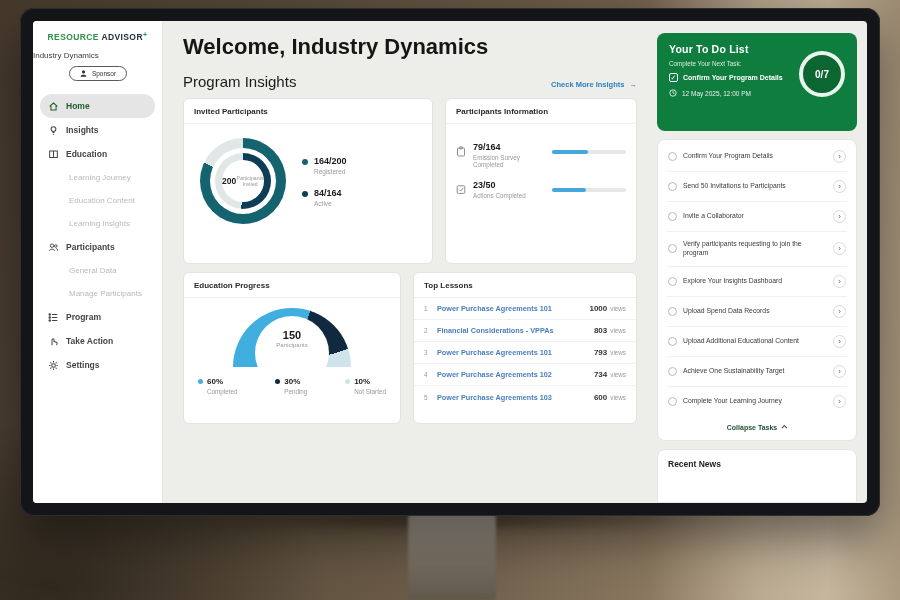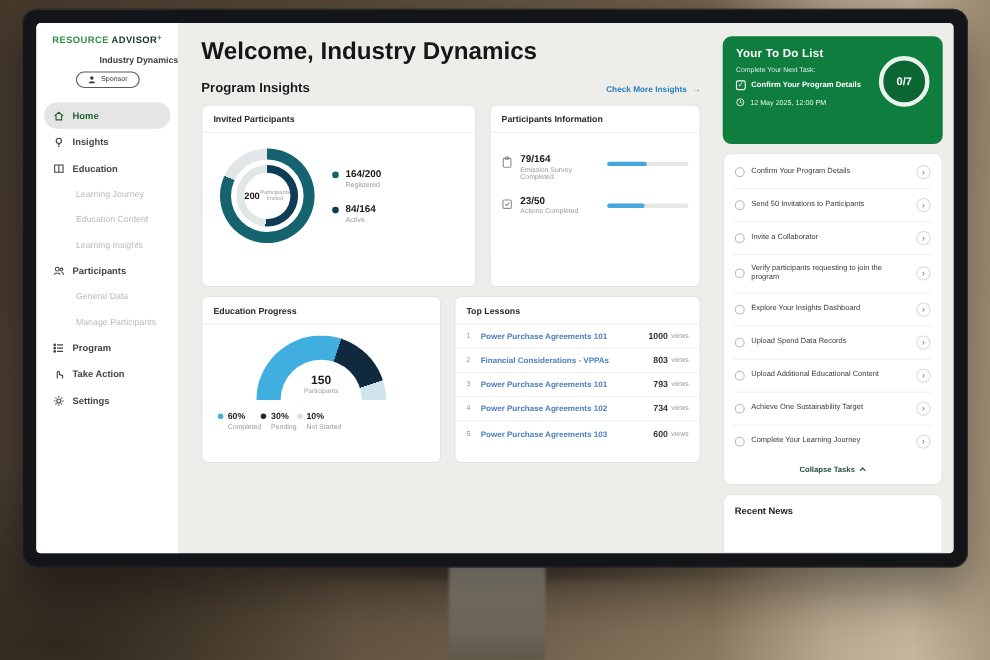--- a/index.html
+++ b/index.html
@@ -24,42 +24,42 @@
     box-shadow:0 22px 48px rgba(0,0,0,0.45), inset 0 0 0 1px #2c2d30; }
   .screen { width:834px; height:482px; background:#edeeea; border-radius:4px;
     overflow:hidden; display:flex; color:#222; }
 
   
   .sidebar { width:130px; background:#fff; border-right:1px solid #e4e5e1; padding-top:10px; flex-shrink:0; }
   .brand { text-align:center; font-size:8.5px; font-weight:bold; letter-spacing:0.4px; }
   .brand .b-res { color:#2f8f46; }
   .brand .b-adv { color:#20323c; }
   .brand .b-plus { color:#2f8f46; font-size:7px; vertical-align:3px; }
-  .org { text-align:right; font-size:8px; font-weight:bold; color:#3c3c3c; margin-top:9px; }
+  .org { text-align:left; font-size:8px; font-weight:normal; color:#3c3c3c; margin-top:9px; }
   .sponsor { display:flex; align-items:center; gap:4px; justify-content:center;
     width:58px; height:15px; margin:6px auto 0; border:1px solid #5a5a5a; border-radius:8px;
     font-size:6.5px; color:#333; cursor:pointer; }
   .nav { margin-top:13px; }
   .nav-item { display:flex; align-items:center; gap:7px; height:24px; padding-left:14px;
     font-size:8.5px; font-weight:bold; color:#444; cursor:pointer; }
   .nav-item.sub { height:23px; padding-left:36px; font-weight:normal; font-size:8px; color:#b9bbb5; }
   .nav-item.active { background:#e5e5e5; border-radius:13px; margin:0 7px; padding-left:7px; color:#1d5f2c; }
   .nav-icon { width:12px; height:12px; display:flex; align-items:center; justify-content:center; }
   .nav-icon svg { display:block; }
 
   
   .main { flex:1; padding:13px 16px 0 20px; overflow:hidden; }
   .welcome { font-size:22px; font-weight:bold; color:#161616; }
   .filters { display:flex; gap:28px; margin-top:9px; align-items:center; }
   .filter { font-size:7.5px; color:#777; cursor:pointer; }
   .filter .f-value { font-weight:bold; color:#222; margin-left:4px; }
   .chev-down { display:inline-block; width:4px; height:4px; border-right:1.2px solid #555;
     border-bottom:1.2px solid #555; transform:rotate(45deg); margin-left:5px; vertical-align:1px; }
   .sec-hdr { display:flex; justify-content:space-between; align-items:baseline; margin-top:13px; }
-  .sec-title { font-size:12px; font-weight:bold; color:#1b1b1b; }
+  .sec-title { font-size:15px; font-weight:normal; color:#1b1b1b; }
   .sec-link { font-size:7.5px; font-weight:bold; color:#2a7fc1; cursor:pointer; }
   .sec-link .arrow { margin-left:3px; }
   .cards { display:flex; gap:12px; margin-top:8px; }
   .card { background:#fff; border:1px solid #e2e3df; border-radius:6px; overflow:hidden; }
   .card-title { font-size:8px; font-weight:bold; color:#2a2a2a; padding:8px 10px 7px; border-bottom:1px solid #eef0ea; }
 
   
   .card-invited { width:250px; height:166px; }
   .invited-body { display:flex; align-items:center; padding:14px 10px; }
   .donut { width:86px; height:86px; position:relative; margin-left:6px; flex-shrink:0; }
@@ -85,25 +85,25 @@
   .info-text { margin-left:6px; }
   .info-val { font-size:9px; font-weight:bold; color:#1b1b1b; }
   .info-lbl { font-size:6.3px; color:#999; margin-top:2px; }
   .bar { width:74px; height:4px; border-radius:2px; background:#e4e7e3; margin-left:auto; margin-top:8px; }
   .bar-fill { height:100%; border-radius:2px; }
 
   
   .card-edu { width:218px; height:152px; }
   .gauge { width:118px; height:60px; position:relative; overflow:hidden; margin:10px auto 0; }
   .gauge-arc { position:absolute; left:0; top:0; width:118px; height:118px; border-radius:50%; }
-  .gauge-mask { position:absolute; left:22px; top:22px; width:74px; height:74px; background:#fff;
+  .gauge-mask { position:absolute; left:22px; top:8px; width:74px; height:74px; background:#fff;
     border-radius:50%; text-align:center; padding-top:13px; }
   .gauge-val { font-size:11px; font-weight:bold; color:#1b1b1b; }
   .gauge-lbl { font-size:6px; color:#999; margin-top:1px; }
-  .gauge-legend { display:flex; padding:9px 14px 0; }
+  .gauge-legend { display:flex; justify-content:space-between; padding:9px 14px 0;gap:26px; }
   .gl-item .gl-top { display:flex; align-items:center; gap:4px; }
   .gl-item .dot { margin-top:0; width:5px; height:5px; }
   .gl-val { font-size:8px; font-weight:bold; color:#1b1b1b; }
   .gl-lbl { font-size:6.3px; color:#999; margin-left:9px; margin-top:2px; }
 
   
   .card-lessons { flex:1; height:152px; }
   .lesson-row { display:flex; align-items:center; height:22px; padding:0 10px; border-bottom:1px solid #f1f2ee; }
   .lesson-row:last-child { border-bottom:none; }
   .l-rank { font-size:6.5px; color:#999; width:10px; flex-shrink:0; }

